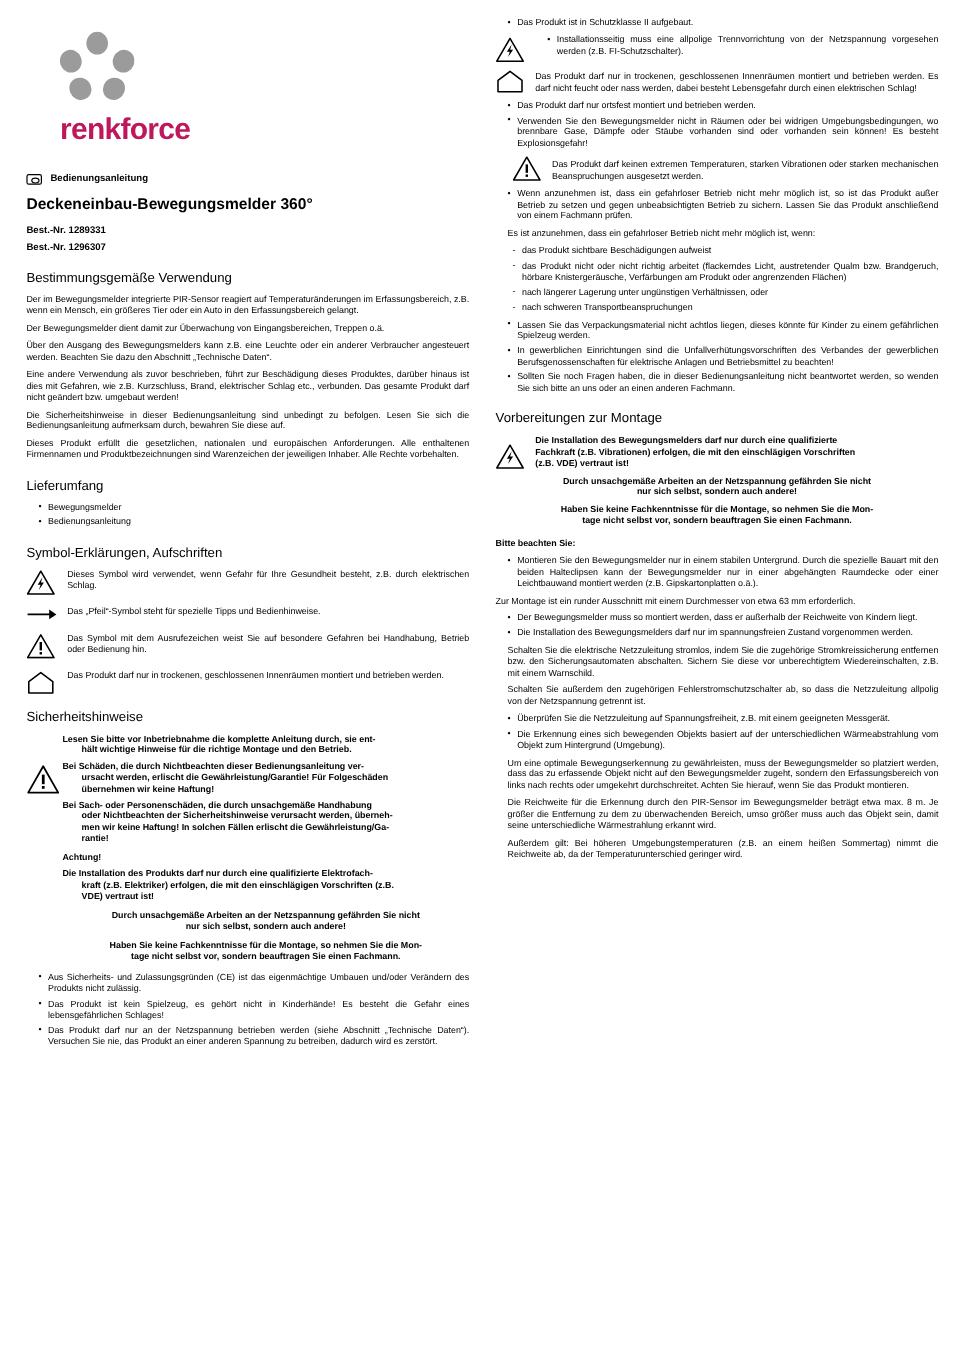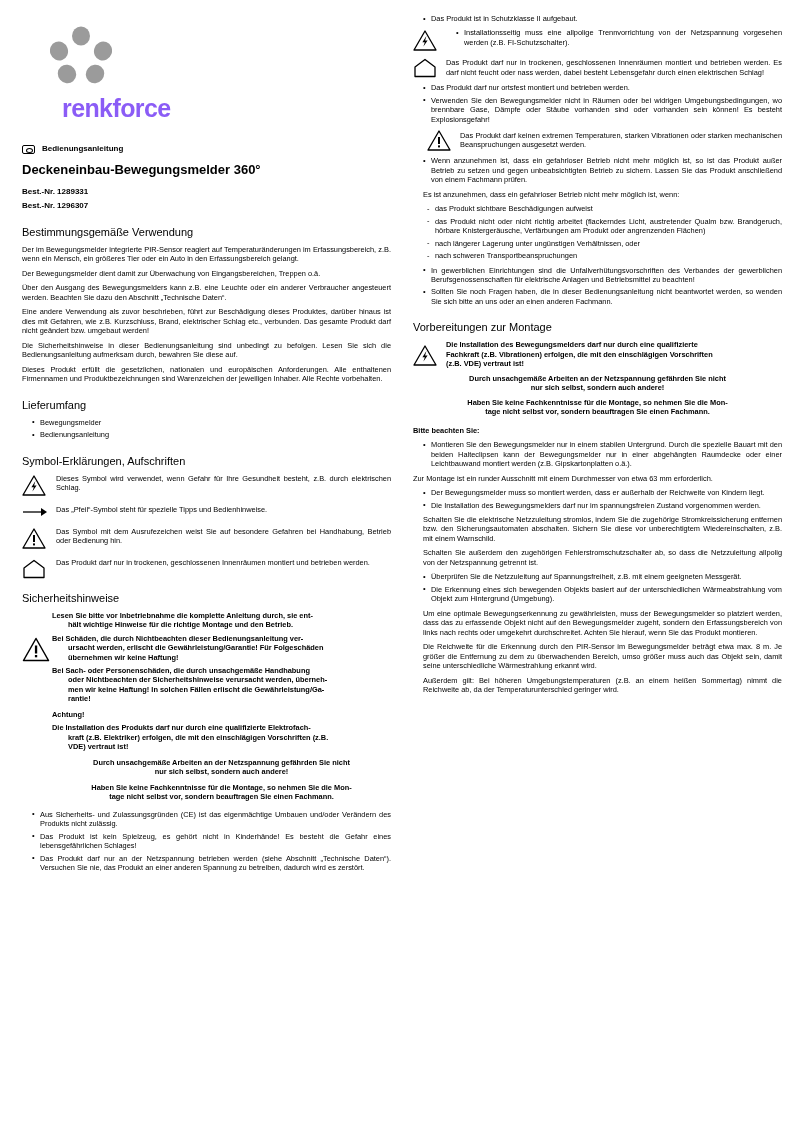--- a/index.html
+++ b/index.html
@@ -28,22 +28,21 @@
   .col-right { width: 370px; }
 
   
   .logo-block { margin: 12px 0 16px 28px; }
   .logo-mark { width: 62px; height: 58px; }
   .logo-word {
     font-size: 25px;
     font-weight: bold;
     letter-spacing: -0.6px;
     margin-top: 6px;
-    color: #8b5cf6;
-    margin-left: 12px;
+    color: #be185d;
   }
 
   
   .manual-line {
     display: flex;
     align-items: center;
     gap: 7px;
     margin-top: 20px;
     margin-bottom: 7px;
   }
@@ -119,21 +118,21 @@
     left: 0; top: 26px;
     width: 28px; height: 25px;
   }
   .ind { display:block; }
   .i1 { padding-left: 0; }
   .i2 { padding-left: 16px; }
   .bold { font-weight: bold; }
   .ctr { text-align: center; }
 
   
-  .warnrow { display:flex; gap:7px; align-items:center; margin-bottom:5px; }
+  .warnrow { display:flex; gap:7px; align-items:flex-end; margin-bottom:5px; }
   .warnrow .ico { flex:0 0 26px; width:26px; padding-top:1px; }
   .warnrow .txt { flex:1; text-align:justify; }
   .indent-block { padding-left: 14px; }
   .sub-ind { padding-left: 10px; display:block; text-align:justify;}
 </style>
 </head>
 <body>
 
 <div class="page">
   <div class="cols">
@@ -307,20 +306,21 @@
       <p class="sub-ind">Es ist anzunehmen, dass ein gefahrloser Betrieb nicht mehr möglich ist, wenn:</p>
 
       <ul class="dash" style="padding-left:14px;">
         <li>das Produkt sichtbare Beschädigungen aufweist</li>
         <li>das Produkt nicht oder nicht richtig arbeitet (flackerndes Licht, austretender Qualm bzw. Brandgeruch, hörbare Knistergeräusche, Verfärbungen am Produkt oder angrenzenden Flächen)</li>
         <li>nach längerer Lagerung unter ungünstigen Verhältnissen, oder</li>
         <li>nach schweren Transportbeanspruchungen</li>
       </ul>
 
       <ul>
+        <li>Lassen Sie das Verpackungsmaterial nicht achtlos liegen, dieses könnte für Kinder zu einem gefährlichen Spielzeug werden.</li>
         <li>In gewerblichen Einrichtungen sind die Unfallverhütungsvorschriften des Verbandes der gewerblichen Berufsgenossenschaften für elektrische Anlagen und Betriebsmittel zu beachten!</li>
         <li>Sollten Sie noch Fragen haben, die in dieser Bedienungsanleitung nicht beantwortet werden, so wenden Sie sich bitte an uns oder an einen anderen Fachmann.</li>
       </ul>
 
       <h2 class="sec">Vorbereitungen zur Montage</h2>
 
       <div class="warnrow">
         <div class="ico">
           <svg class="tri" viewBox="0 0 24 21">
             <path d="M12 1 L23 20 L1 20 Z" fill="#fff" stroke="#000" stroke-width="1.3" stroke-linejoin="round"></path>

